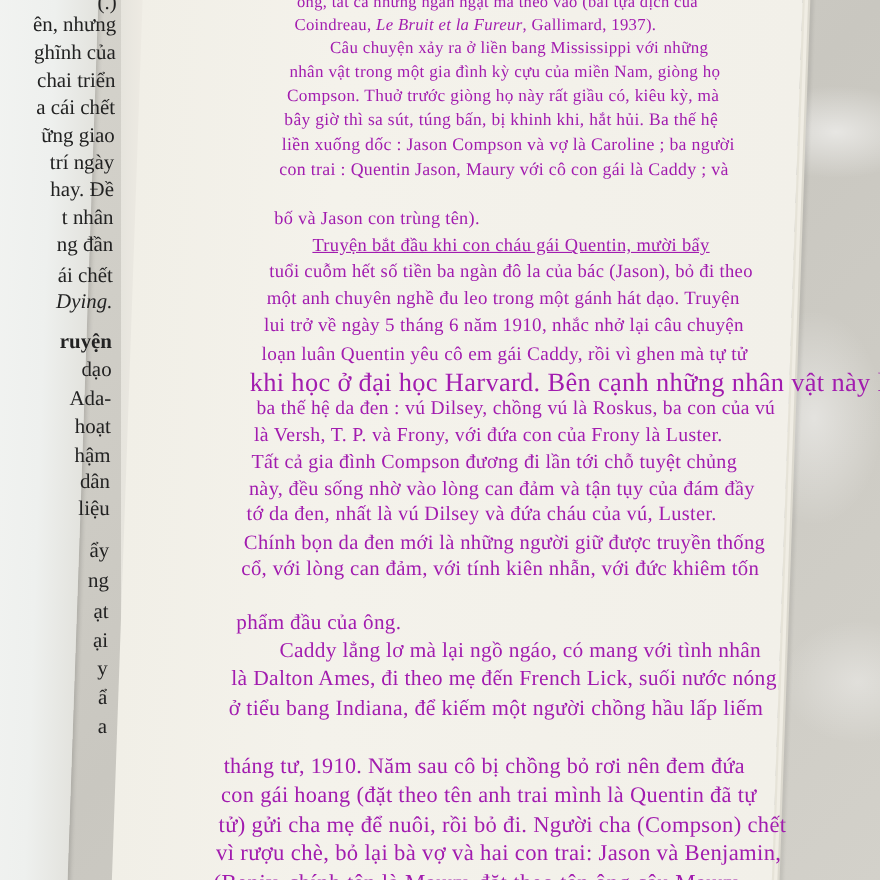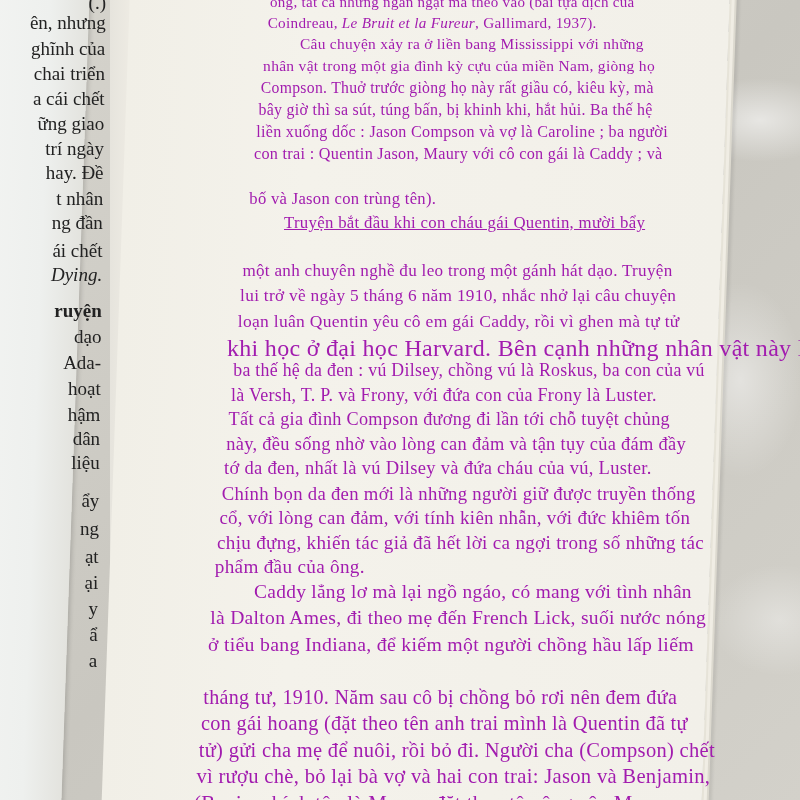--- a/index.html
+++ b/index.html
@@ -94,32 +94,32 @@
     <div class="line" style="font-size: 15px; top: -6px; left: 78px;">ông, tất cả những ngăn ngặt mà theo vào (bài tựa dịch của</div>
     <div class="line" style="font-size: 15.2px; top: 14px; left: 75.7px;"><span>Coindreau, </span><em>Le Bruit et la Fureur</em><span>, Gallimard, 1937).</span></div>
     <div class="line" style="font-size: 15.4px; top: 35px; left: 108px;">Câu chuyện xảy ra ở liền bang Mississippi với những</div>
     <div class="line" style="font-size: 15.5px; top: 57px; left: 71.1px;">nhân vật trong một gia đình kỳ cựu của miền Nam, giòng họ</div>
     <div class="line" style="font-size: 15.7px; top: 79px; left: 68.8px;">Compson. Thuở trước giòng họ này rất giầu có, kiêu kỳ, mà</div>
     <div class="line" style="font-size: 15.9px; top: 101px; left: 66.5px;">bây giờ thì sa sút, túng bấn, bị khinh khi, hắt hủi. Ba thế hệ</div>
     <div class="line" style="font-size: 16.1px; top: 123px; left: 64.2px;">liền xuống dốc : Jason Compson và vợ là Caroline ; ba người</div>
     <div class="line" style="font-size: 16.2px; top: 145px; left: 61.9px;">con trai : Quentin Jason, Maury với cô con gái là Caddy ; và</div>
     <div class="line" style="font-size: 16.6px; top: 189px; left: 57.3px;">bố và Jason con trùng tên).</div>
     <div class="line" style="font-size: 16.8px; top: 213px; left: 92px; text-decoration: underline;">Truyện bắt đầu khi con cháu gái Quentin, mười bẩy</div>
+    <div class="line" style="font-size: 16.9px; top: 237px; left: 52.7px;">tuổi cuỗm hết số tiền ba ngàn đô la của bác (Jason), bỏ đi theo</div>
     <div class="line" style="font-size: 17.1px; top: 261px; left: 50.4px;">một anh chuyên nghề đu leo trong một gánh hát dạo. Truyện</div>
     <div class="line" style="font-size: 17.3px; top: 286px; left: 48.1px;">lui trở về ngày 5 tháng 6 năm 1910, nhắc nhở lại câu chuyện</div>
     <div class="line" style="font-size: 17.5px; top: 311px; left: 45.8px;">loạn luân Quentin yêu cô em gái Caddy, rồi vì ghen mà tự tử</div>
     <div class="line" style="font-size: 24px; top: 335px; left: 35px;">khi học ở đại học Harvard. Bên cạnh những nhân vật này là</div>
     <div class="line" style="font-size: 17.8px; top: 360px; left: 41.2px;">ba thế hệ da đen : vú Dilsey, chồng vú là Roskus, ba con của vú</div>
     <div class="line" style="font-size: 18px; top: 385px; left: 38.9px;">là Versh, T. P. và Frony, với đứa con của Frony là Luster.</div>
     <div class="line" style="font-size: 18.4px; top: 434px; left: 34.3px;">này, đều sống nhờ vào lòng can đảm và tận tụy của đám đầy</div>
     <div class="line" style="font-size: 18.2px; top: 409px; left: 36.6px;">Tất cả gia đình Compson đương đi lần tới chỗ tuyệt chủng</div>
     <div class="line" style="font-size: 18.5px; top: 458px; left: 32px;">tớ da đen, nhất là vú Dilsey và đứa cháu của vú, Luster.</div>
     <div class="line" style="font-size: 18.7px; top: 483px; left: 29.7px;">Chính bọn da đen mới là những người giữ được truyền thống</div>
     <div class="line" style="font-size: 18.9px; top: 507px; left: 27.4px;">cổ, với lòng can đảm, với tính kiên nhẫn, với đức khiêm tốn</div>
-    <div class="line" style="font-size: 19.1px; top: 532px; left: 25.1px;">chịu đựng, khiến tác giả đã hết lời ca ngợi trong số những tác</div>
     <div class="line" style="font-size: 19.2px; top: 556px; left: 22.8px;">phẩm đầu của ông.</div>
     <div class="line" style="font-size: 19.4px; top: 581px; left: 62px;">Caddy lẳng lơ mà lại ngồ ngáo, có mang với tình nhân</div>
     <div class="line" style="font-size: 19.6px; top: 607px; left: 18.2px;">là Dalton Ames, đi theo mẹ đến French Lick, suối nước nóng</div>
     <div class="line" style="font-size: 19.8px; top: 633px; left: 15.9px;">ở tiểu bang Indiana, để kiếm một người chồng hầu lấp liếm</div>
     <div class="line" style="font-size: 20.1px; top: 686px; left: 11.3px;">tháng tư, 1910. Năm sau cô bị chồng bỏ rơi nên đem đứa</div>
     <div class="line" style="font-size: 20.3px; top: 712px; left: 9px;">con gái hoang (đặt theo tên anh trai mình là Quentin đã tự</div>
     <div class="line" style="font-size: 20.5px; top: 739px; left: 6.7px;">tử) gửi cha mẹ để nuôi, rồi bỏ đi. Người cha (Compson) chết</div>
     <div class="line" style="font-size: 20.6px; top: 765px; left: 4.4px;">vì rượu chè, bỏ lại bà vợ và hai con trai: Jason và Benjamin,</div>
     <div class="line" style="font-size: 20.8px; top: 791px; left: 2.1px;">(Benjy, chính tên là Maury, đặt theo tên ông cậu Maury</div>
   </div>

